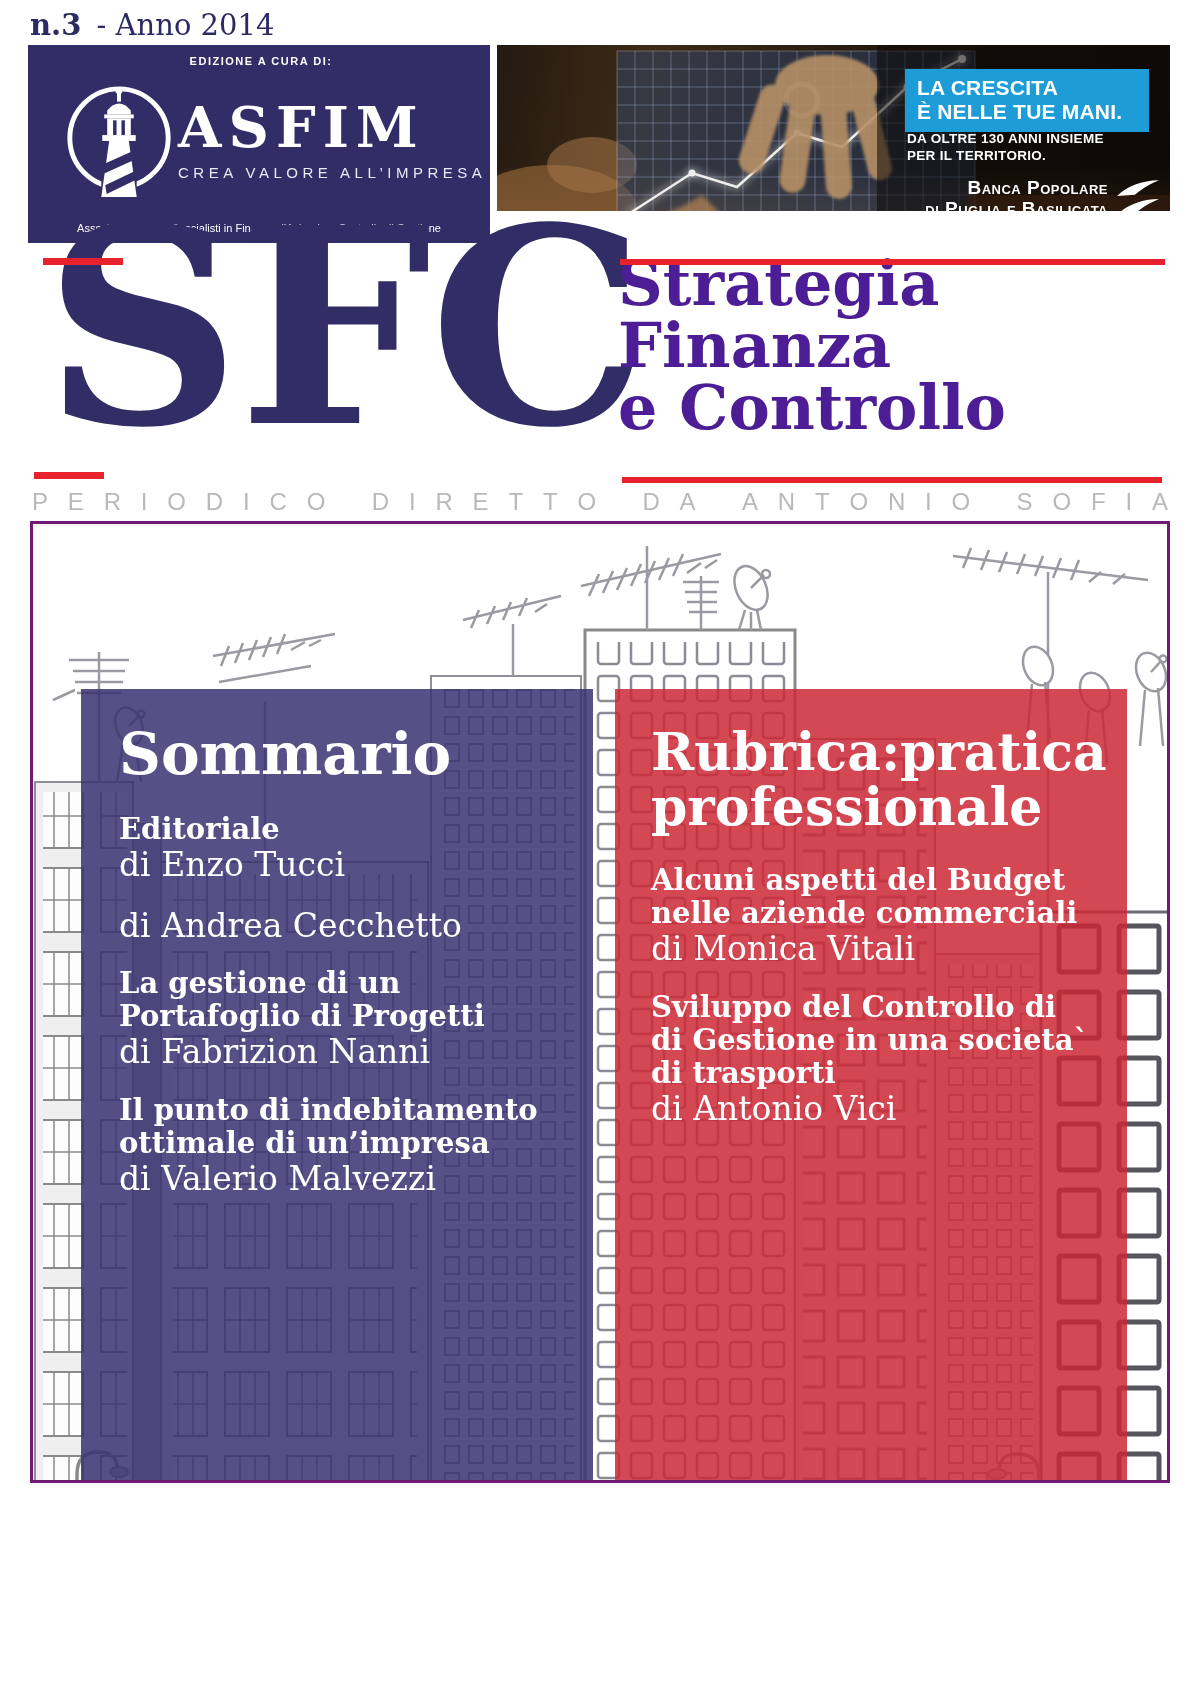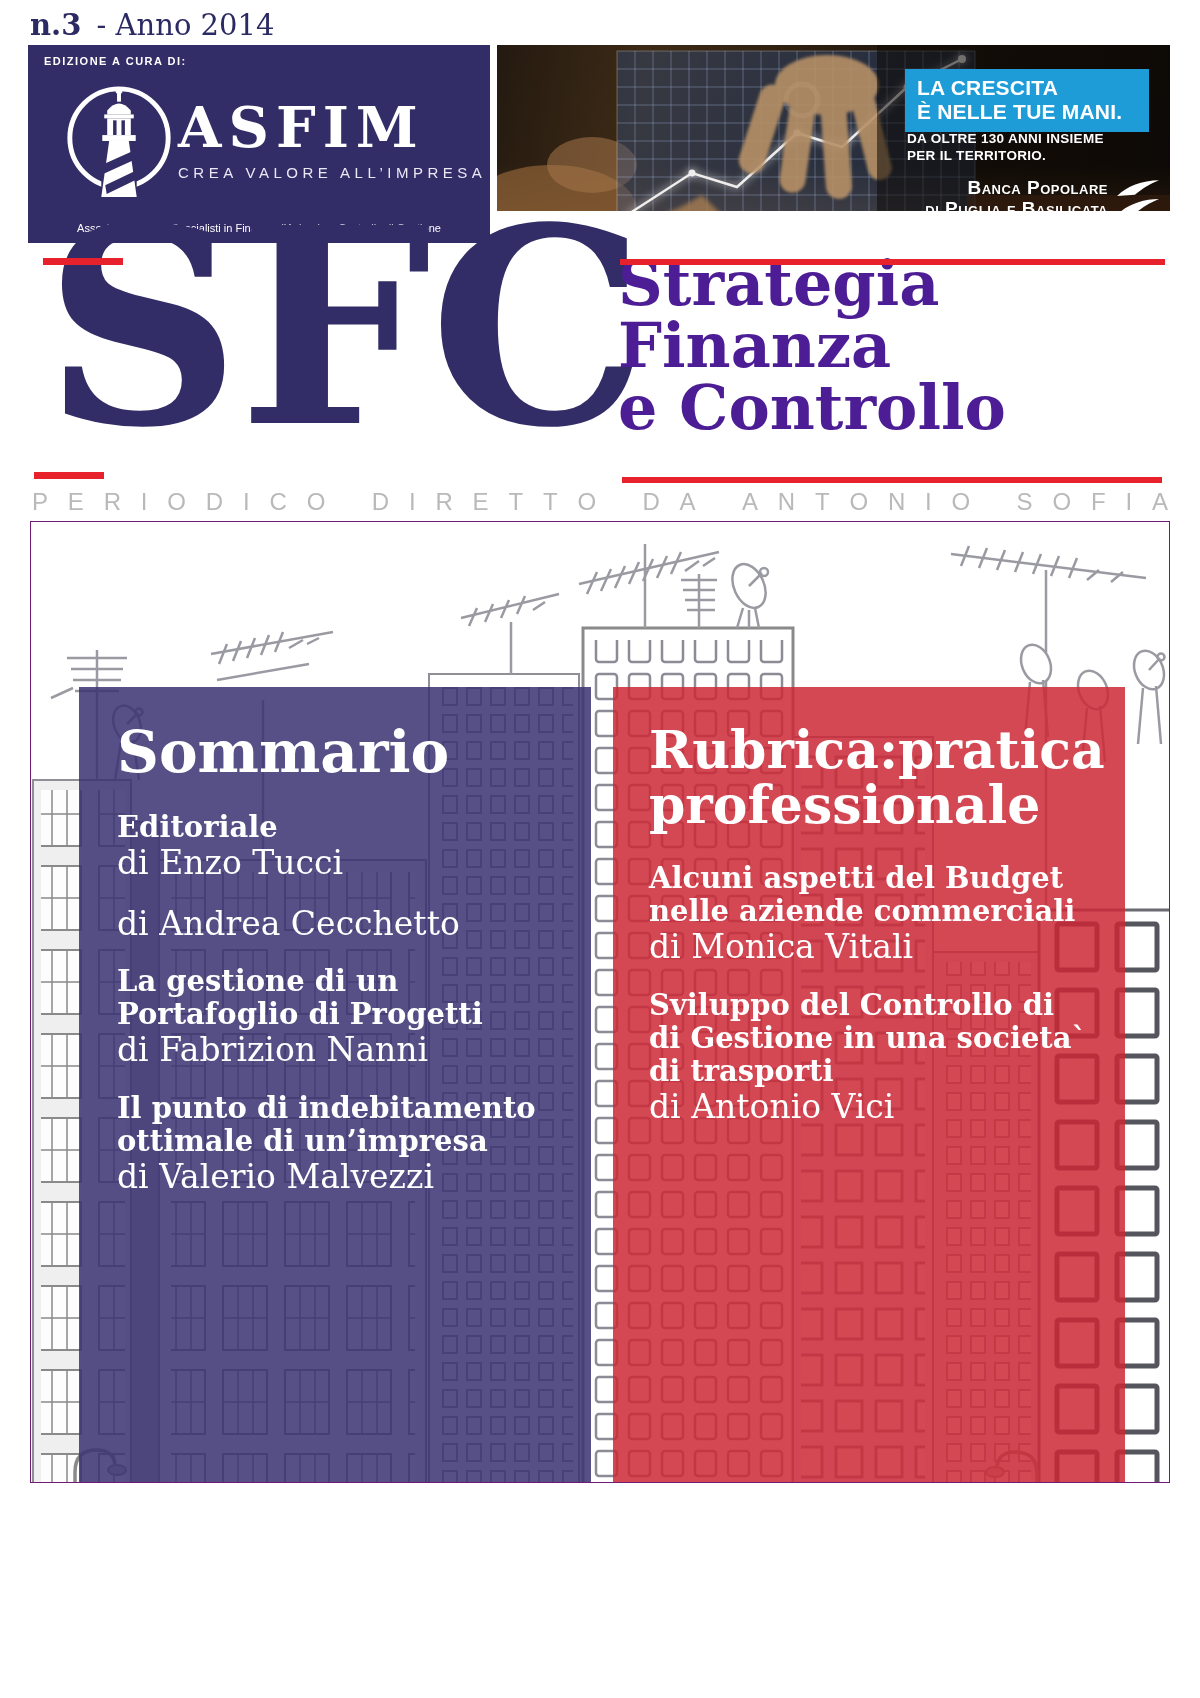--- a/index.html
+++ b/index.html
@@ -7,21 +7,21 @@
         font-family:"Liberation Sans",sans-serif;}
 
   
   .issue-line{position:absolute;left:30px;top:8px;font-family:"DejaVu Serif",serif;
               color:#2c2a63;font-size:29px;}
   .issue-number{font-weight:bold;}
   .issue-suffix{font-weight:normal;margin-left:6px;}
 
   
   .asfim-box{position:absolute;left:28px;top:45px;width:462px;height:198px;background:#322d66;}
-  .asfim-kicker{position:absolute;top:10px;left:16px;right:0;color:#fff;
+  .asfim-kicker{position:absolute;top:10px;left:4px;right:0;text-align:center;color:#fff;
                 font-size:11px;font-weight:bold;letter-spacing:1.5px;}
   .asfim-row{position:absolute;left:32px;top:36px;display:flex;align-items:center;}
   .lighthouse{width:118px;height:118px;flex:0 0 auto;}
   .asfim-text{margin-left:0;}
   .asfim-name{font-family:"DejaVu Serif",serif;font-weight:bold;color:#fff;font-size:56px;
               letter-spacing:7px;line-height:1;}
   .asfim-tagline{color:#e9e9f6;font-size:15px;font-weight:300;letter-spacing:4.5px;margin-top:9px;}
   .asfim-desc{position:absolute;bottom:9px;left:0;right:0;text-align:center;color:#fff;
               font-size:11px;font-weight:300;}
 
@@ -49,21 +49,21 @@
   .rule-tl{left:43px;top:258px;width:80px;height:7px;}
   .rule-tr{left:620px;top:259px;width:545px;height:6px;}
   .rule-bl{left:34px;top:472px;width:70px;height:7px;}
   .rule-br{left:622px;top:477px;width:540px;height:6px;}
   .strapline{position:absolute;left:32px;top:488px;width:1136px;display:flex;
              justify-content:space-between;color:#b9b9b9;font-size:24px;font-weight:400;}
   .strapline span{display:block;}
 
   
   .illustration{position:absolute;left:30px;top:521px;width:1140px;height:962px;background:#fff;
-                border:1px solid #701a75;box-sizing:border-box;overflow:hidden;}
+                border:3px solid #701a75;box-sizing:border-box;overflow:hidden;}
   .city{position:absolute;left:0;top:0;}
 
   .panel{position:absolute;top:165px;width:512px;height:797px;color:#fff;box-sizing:border-box;}
   .panel-blue{left:48px;background:rgba(56,49,113,0.85);padding:36px 30px 0 38px;}
   .panel-red{left:582px;background:rgba(205,40,54,0.85);padding:36px 26px 0 36px;}
   .panel h2{margin:0;font-family:"DejaVu Serif",serif;font-weight:bold;color:#fff;}
   .panel-blue h2{font-size:58px;line-height:1;}
   .panel-red h2{font-size:52px;line-height:1.05;white-space:pre-line;}
   .toc{margin-top:30px;}
   .toc-item{margin-bottom:23px;font-family:"DejaVu Serif",serif;}

